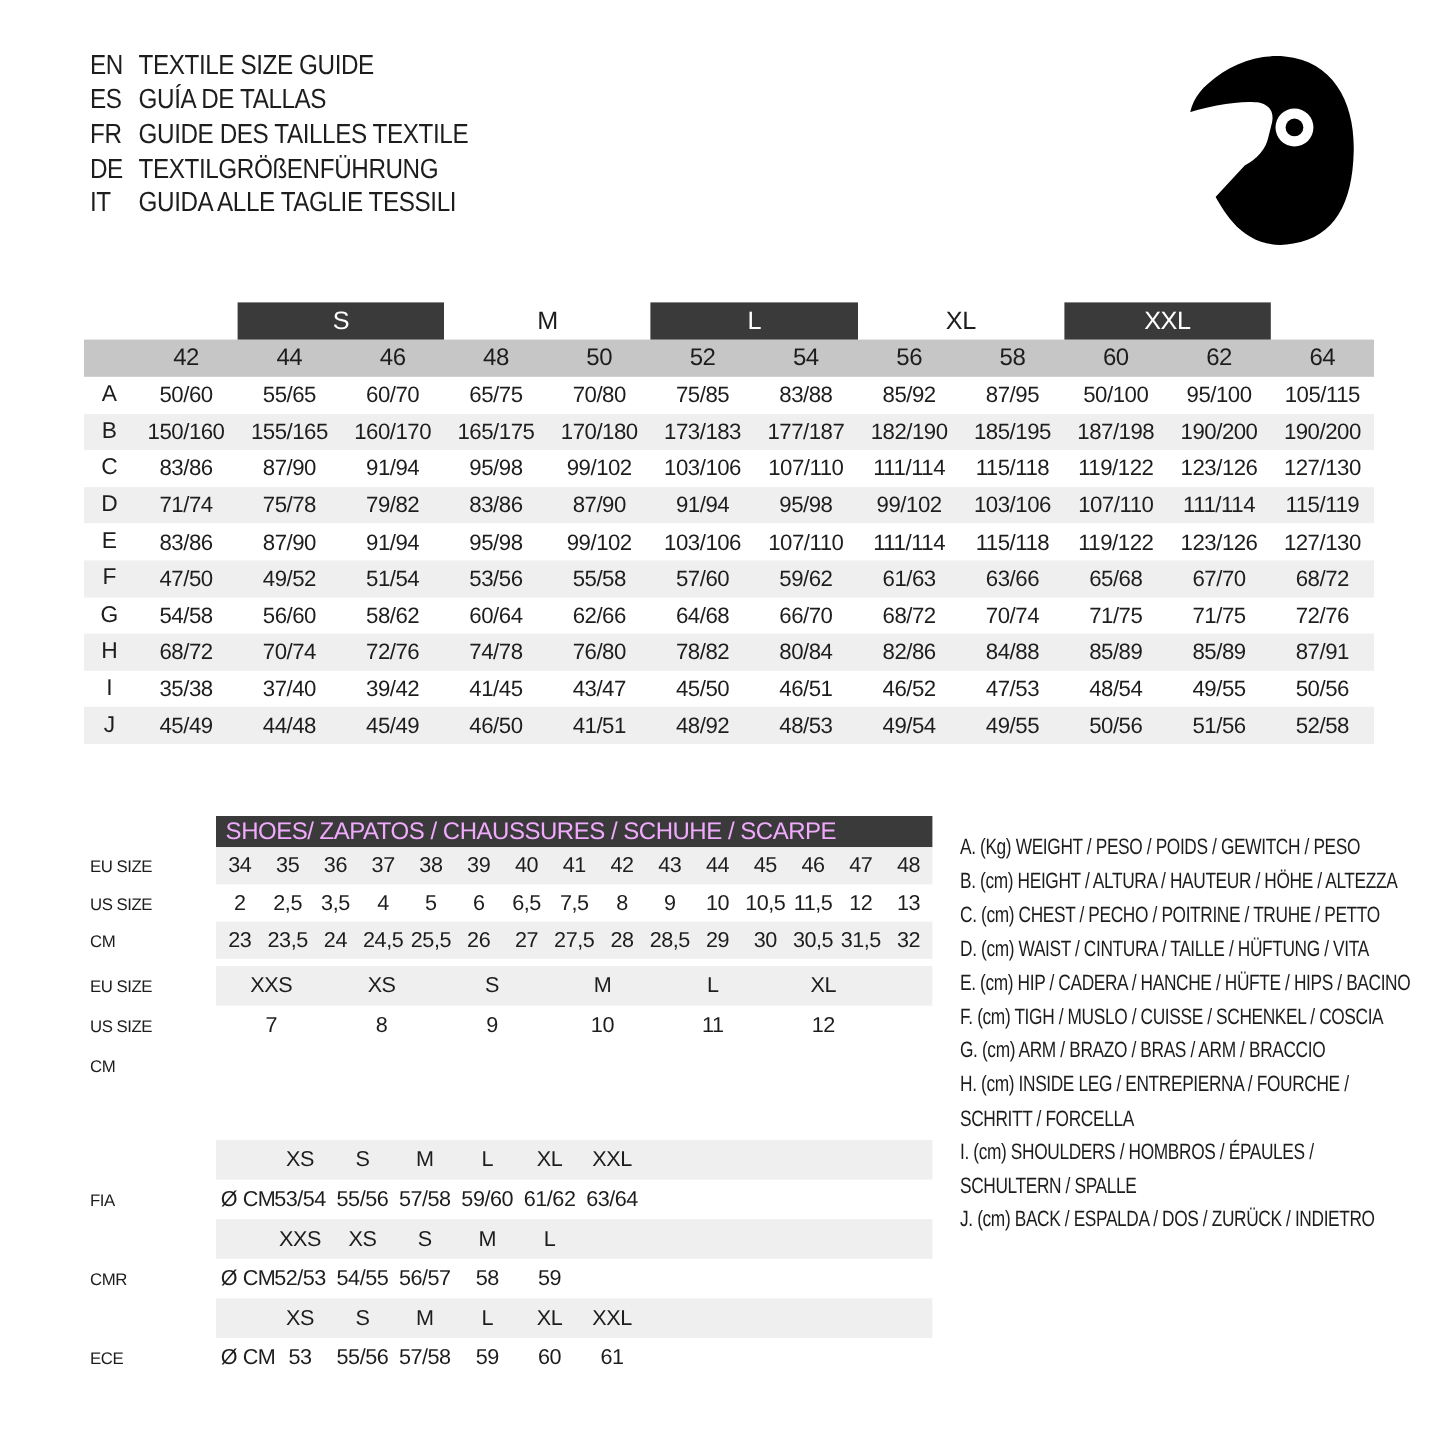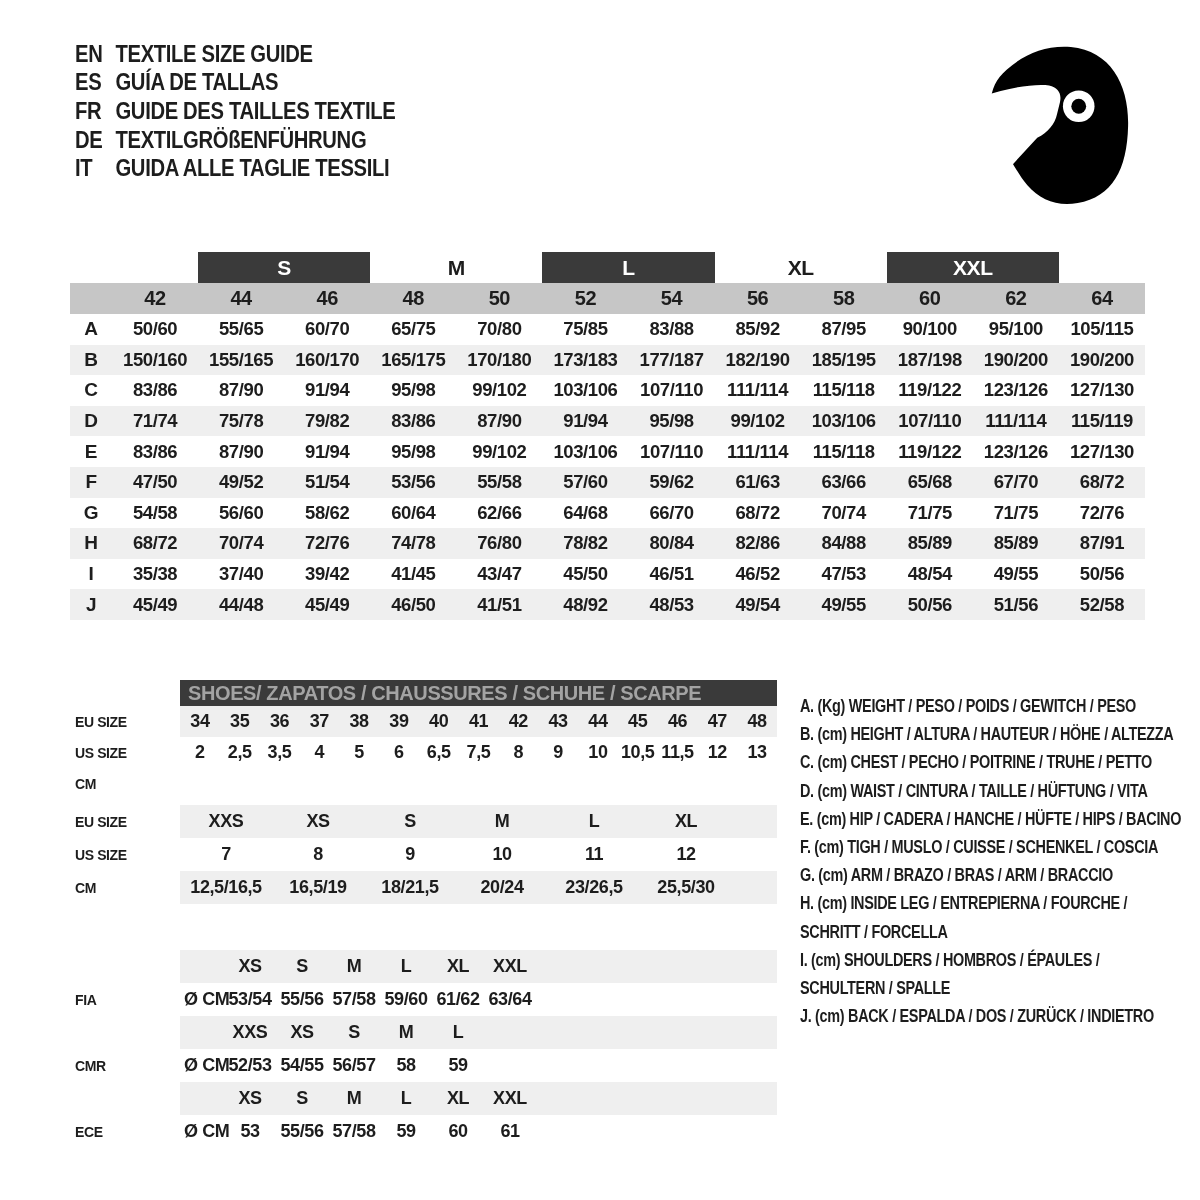--- a/index.html
+++ b/index.html
@@ -1,21 +1,21 @@
 <!DOCTYPE html>
 <html style="--dark: #3a3a3a; --band: #c6c6c6; --stripe: #efefef; --ink: #1d1d1d;"><head>
 <meta charset="utf-8">
 <style>
   :root{
     --dark:#3a3a3a; --band:#c6c6c6; --stripe:#efefef; --ink:#1d1d1d;
   }
   *{box-sizing:border-box; margin:0; padding:0;}
   body{background:#fff; font-family:"Liberation Sans","DejaVu Sans",sans-serif;}
   .page{position:relative; width:1200px; height:1200px; background:#fff; color:var(--ink);
-        font-weight:bold; overflow:hidden; letter-spacing:-0.4px;}
+        font-weight:normal; overflow:hidden; letter-spacing:-0.4px;}
 
   
   .lang-block{position:absolute; left:75px; top:40px; transform:scaleX(0.88); transform-origin:left top;}
   .lang-row{display:flex; height:28.6px; align-items:center; font-size:23px;}
   .lang-code{width:46px;}
   .lang-title{white-space:nowrap;}
 
   
   .helmet-icon{position:absolute; left:978px; top:40px; width:158px; height:170px;}
   .helmet-icon svg{width:100%; height:100%;}
@@ -32,21 +32,21 @@
   .mt-row.striped{background:var(--stripe);}
   .mt-cell{text-align:center; white-space:nowrap;}
   .mt-label{text-align:center; font-size:19px;}
 
   
   .section{position:absolute; left:70px; width:707px;}
   #shoes-section{top:680px;}
   #gloves-section{top:805px;}
   #helmet-section{top:950px;}
   .sec-bar{margin-left:110px; height:26px; line-height:26px; background:var(--dark);
-           color:#a3a3a3; font-size:20px; padding-left:8px; white-space:nowrap;}
+           color:#f0abfc; font-size:20px; padding-left:8px; white-space:nowrap;}
   #gloves-section .sec-bar,#helmet-section .sec-bar{height:27px; line-height:27px;}
   .sec-row{display:flex; align-items:stretch;}
   #shoes-section .sec-row{height:31px;}
   #gloves-section .sec-row,#helmet-section .sec-row{height:33px;}
   .row-label{width:110px; display:flex; align-items:center; font-size:14px; padding-left:5px;}
   .row-values{flex:1; display:grid; align-items:center; font-size:18px;}
   .row-values.shaded{background:var(--stripe);}
   .cols15{grid-template-columns:repeat(15,1fr);}
   .cols6{grid-template-columns:repeat(6,92px) 1fr;}
   .colsHelm{grid-template-columns:44px repeat(6,52px) 1fr;}
@@ -123,21 +123,21 @@
           <div class="mt-label">A</div>
           <div class="mt-cell">50/60</div>
           <div class="mt-cell">55/65</div>
           <div class="mt-cell">60/70</div>
           <div class="mt-cell">65/75</div>
           <div class="mt-cell">70/80</div>
           <div class="mt-cell">75/85</div>
           <div class="mt-cell">83/88</div>
           <div class="mt-cell">85/92</div>
           <div class="mt-cell">87/95</div>
-          <div class="mt-cell">90/100</div>
+          <div class="mt-cell">50/100</div>
           <div class="mt-cell">95/100</div>
           <div class="mt-cell">105/115</div>
         </div>
         <div class="mt-grid mt-row striped">
           <div class="mt-label">B</div>
           <div class="mt-cell">150/160</div>
           <div class="mt-cell">155/165</div>
           <div class="mt-cell">160/170</div>
           <div class="mt-cell">165/175</div>
           <div class="mt-cell">170/180</div>
@@ -312,20 +312,37 @@
             <div class="sec-cell">9</div>
             <div class="sec-cell">10</div>
             <div class="sec-cell">10,5</div>
             <div class="sec-cell">11,5</div>
             <div class="sec-cell">12</div>
             <div class="sec-cell">13</div>
           </div>
         </div>
         <div class="sec-row">
           <div class="row-label">CM</div>
+          <div class="row-values cols15 shaded">
+            <div class="sec-cell">23</div>
+            <div class="sec-cell">23,5</div>
+            <div class="sec-cell">24</div>
+            <div class="sec-cell">24,5</div>
+            <div class="sec-cell">25,5</div>
+            <div class="sec-cell">26</div>
+            <div class="sec-cell">27</div>
+            <div class="sec-cell">27,5</div>
+            <div class="sec-cell">28</div>
+            <div class="sec-cell">28,5</div>
+            <div class="sec-cell">29</div>
+            <div class="sec-cell">30</div>
+            <div class="sec-cell">30,5</div>
+            <div class="sec-cell">31,5</div>
+            <div class="sec-cell">32</div>
+          </div>
         </div>
       </div>
   </div>
 
   <div class="section" id="gloves-section">
     <div id="gloves-rows">
         <div class="sec-row">
           <div class="row-label">EU SIZE</div>
           <div class="row-values cols6 shaded">
             <div class="sec-cell">XXS</div>
@@ -342,28 +359,20 @@
             <div class="sec-cell">7</div>
             <div class="sec-cell">8</div>
             <div class="sec-cell">9</div>
             <div class="sec-cell">10</div>
             <div class="sec-cell">11</div>
             <div class="sec-cell">12</div>
           </div>
         </div>
         <div class="sec-row">
           <div class="row-label">CM</div>
-          <div class="row-values cols6 shaded">
-            <div class="sec-cell">12,5/16,5</div>
-            <div class="sec-cell">16,5/19</div>
-            <div class="sec-cell">18/21,5</div>
-            <div class="sec-cell">20/24</div>
-            <div class="sec-cell">23/26,5</div>
-            <div class="sec-cell">25,5/30</div>
-          </div>
         </div>
       </div>
   </div>
 
   <div class="section" id="helmet-section">
     <div id="helmet-rows">
         <div class="sec-row">
           <div class="row-label"></div>
           <div class="row-values colsHelm shaded">
             <div class="sec-cell unit-cell"></div>

